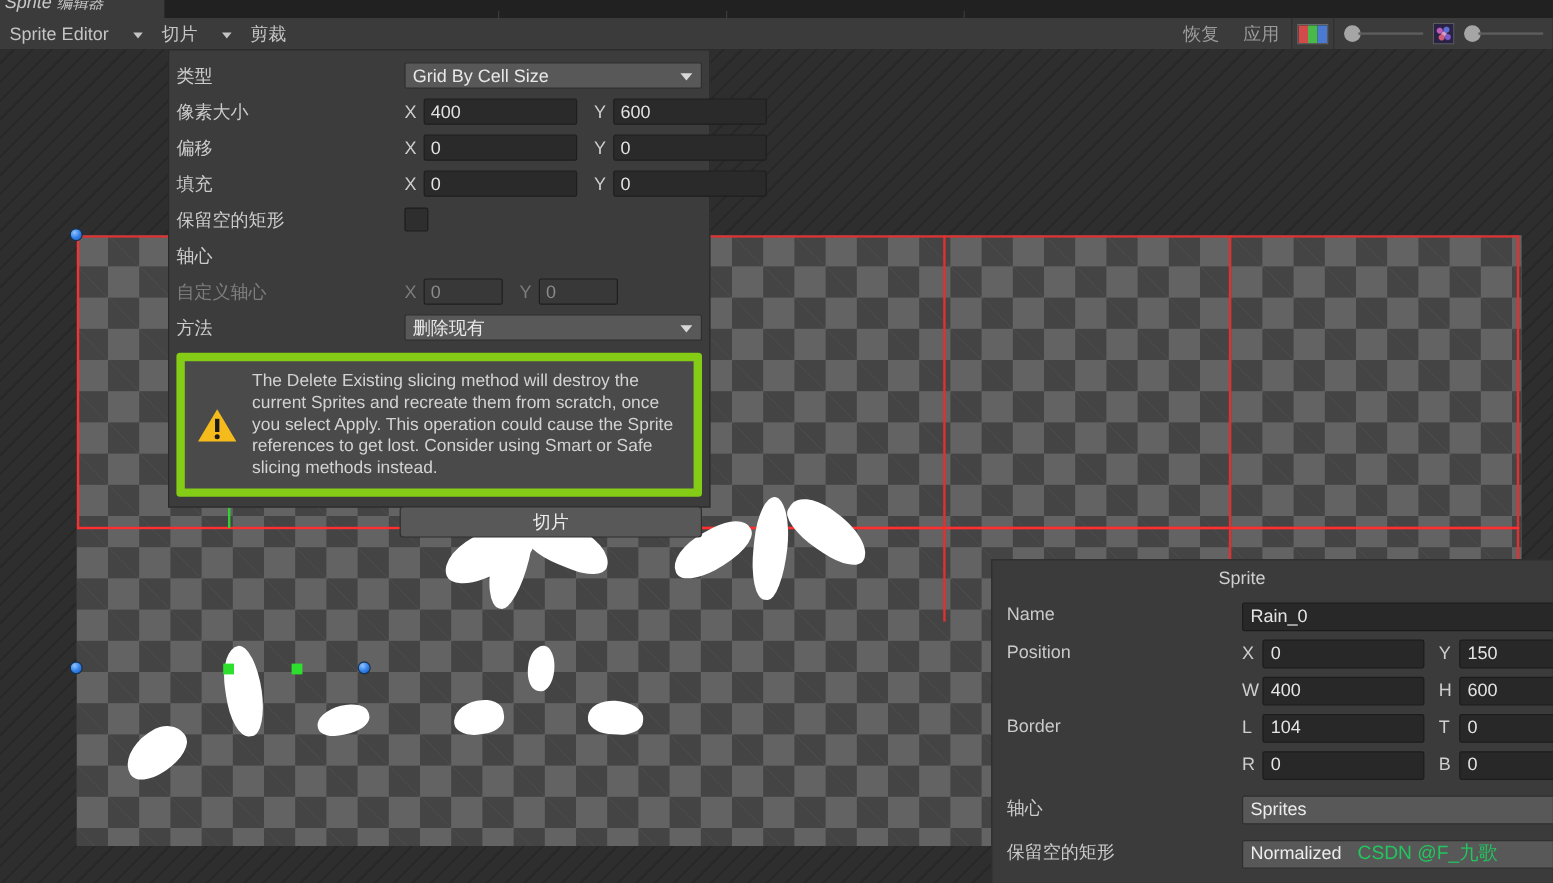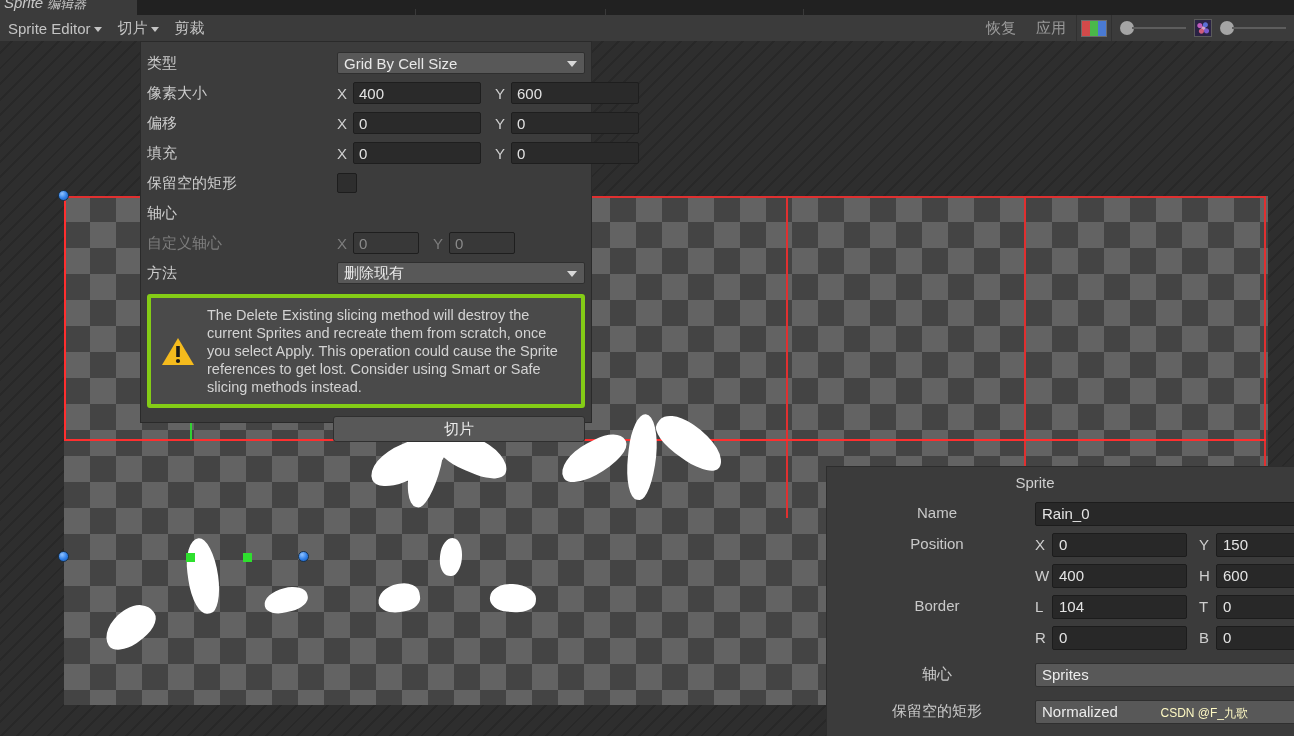--- a/index.html
+++ b/index.html
@@ -28,21 +28,21 @@
   .tabstrip .seps { position:absolute; top:9px; left:415px; width:420px; height:6px; }
   .tabstrip .seps i { position:absolute; top:0; width:1px; height:6px; background:#3a3a3a; display:block; }
 
   
   .toolbar {
     position: absolute; left: 0; top: 15px; width: 1294px; height: 26px;
     background: #3b3b3b;
     display: flex; align-items: center;
   }
   .tb-item {
-    height: 26px; display: flex; align-items: center; gap: 1px;
+    height: 26px; display: flex; align-items: center; gap: 18px;
     padding: 0 8px; color: #c4c4c4; font-size: 15px; white-space: nowrap;
   }
   .tb-item.cn { font-size: 15px; }
   .caret {
     width: 0; height: 0; border-left: 4px solid transparent;
     border-right: 4px solid transparent; border-top: 5px solid #c4c4c4;
     margin-left: 2px; position: relative; top: 1px;
   }
   .tb-spacer { flex: 1 1 auto; }
   .tb-right { display: flex; align-items: center; height: 26px; }
@@ -137,58 +137,58 @@
     color: #e2e2e2; font-size: 15px; display: flex; align-items: center;
     padding: 0 5px; width: 128px; flex: none;
   }
   .fld.dim { background: #383838; color: #8a8a8a; width: 66px; }
   .fld.gapafter { margin-right: 14px; }
   .chk {
     width: 20px; height: 20px; background: #2e2e2e; border: 1px solid #1d1d1d;
     border-radius: 2px;
   }
   .note {
-    margin: 6px 6px 0 6px; background: #4a4a4a; border: 4px solid #84cc16;
+    margin: 6px 6px 0 6px; background: #4a4a4a; border: 7px solid #84cc16;
     border-radius: 3px; display: flex; gap: 10px; padding: 8px 8px 8px 10px;
   }
   .warn-ico { width: 36px; flex: none; display: flex; align-items: center; }
   .note p { color: #d3d3d3; font-size: 14.5px; line-height: 18px; }
   .btn-row { display: flex; justify-content: flex-end; padding: 8px 6px 0 6px; }
   .slice-btn {
     width: 252px; height: 26px; background: #585858; border: 1px solid #2f2f2f;
     border-radius: 3px; color: #ececec; font-size: 15px;
     display: flex; align-items: center; justify-content: center;
   }
 
   
   .sprite-panel {
     position: absolute; left: 826px; top: 466px; width: 478px; height: 270px;
     background: #3b3b3b; border: 1px solid #2d2d2d; border-bottom: none;
     padding-top: 5px;
   }
   .sp-title { text-align: center; color: #cfcfcf; font-size: 15px; height: 26px; line-height: 22px;
     margin-left: -60px; }
   .sp-row { display: flex; align-items: flex-start; padding: 0 0 0 12px; min-height: 30px; }
-  .sp-lbl { color: #c9c9c9; font-size: 15px; width: 196px; flex: none; line-height: 30px; text-align: center; }
+  .sp-lbl { color: #c9c9c9; font-size: 15px; width: 196px; flex: none; line-height: 30px; }
   .sp-fields { flex: 1 1 auto; }
   .sp-line { display: flex; align-items: center; height: 31px; }
   .sp-axis { color: #cfcfcf; font-size: 15px; width: 17px; flex: none; }
   .sp-fld {
     height: 24px; background: #282828; border: 1px solid #1c1c1c; border-radius: 2px;
     color: #e4e4e4; font-size: 15px; display: flex; align-items: center; padding: 0 6px;
     width: 135px; flex: none; margin-right: 12px;
   }
   .sp-fld.wide { width: 452px; margin-right: 0; }
   .sp-dd {
     height: 24px; background: #585858; border: 1px solid #2f2f2f; border-radius: 2px;
     color: #ececec; font-size: 15px; display: flex; align-items: center; padding: 0 6px;
     width: 452px; position: relative;
   }
   .watermark {
-    position: absolute; right: 46px; bottom: 14px; color: #fef9c3; font-size: 12px;
+    position: absolute; right: 46px; bottom: 14px; color: #22c55e; font-size: 16px;
     white-space: nowrap;
     text-align: center;
   }
 </style>
 </head>
 <body>
 
 <div id="root">
 
   <div class="tabstrip">

